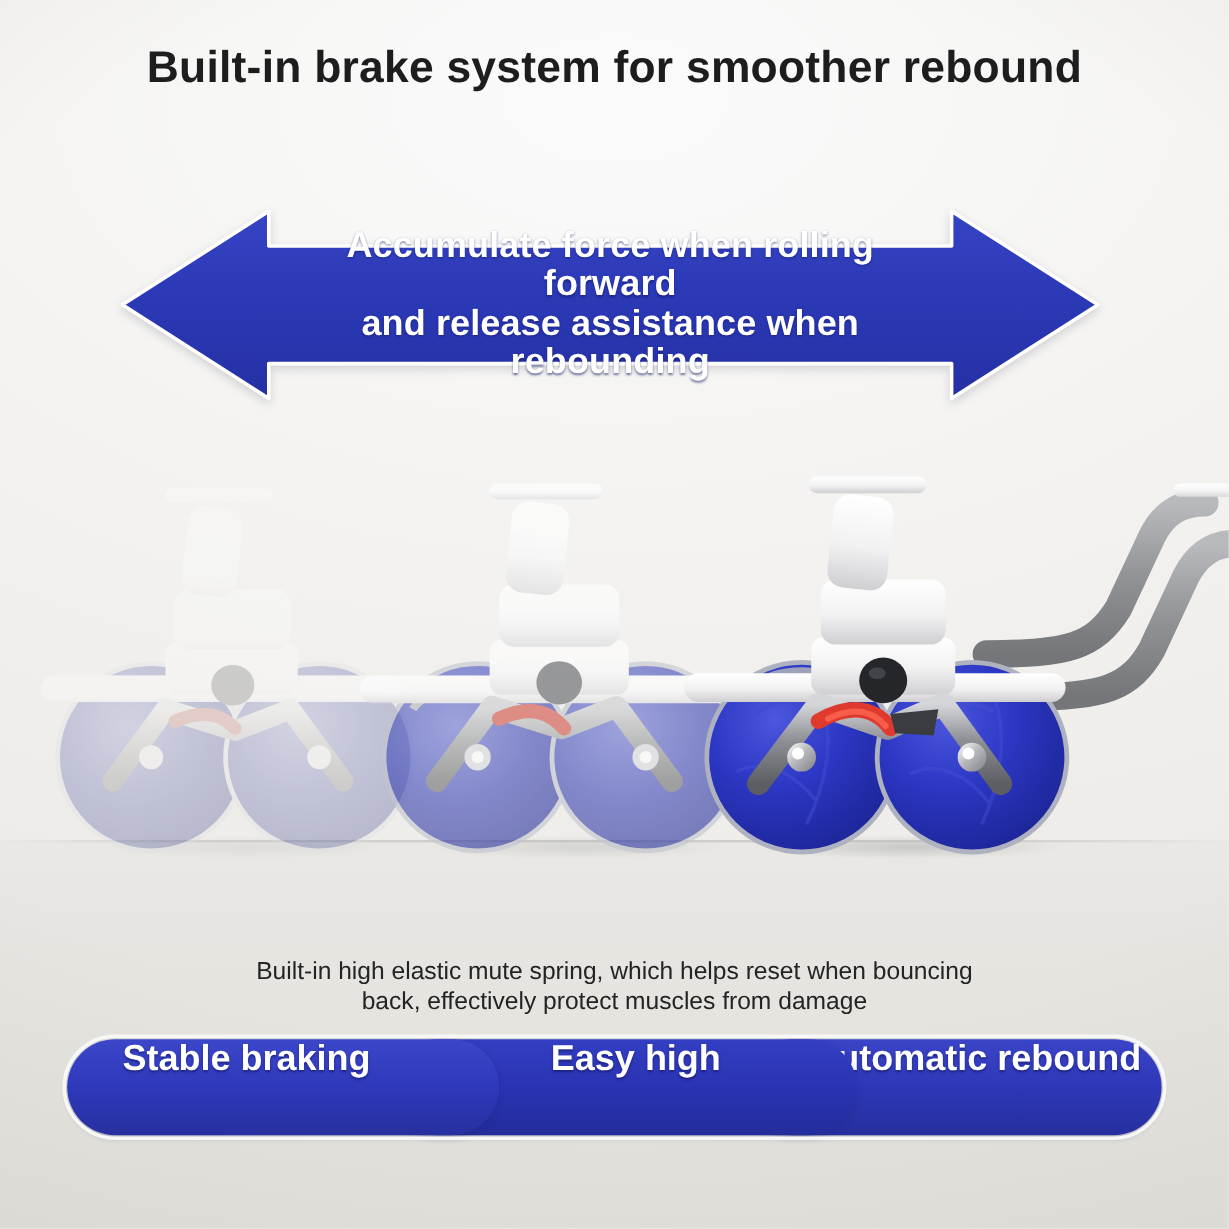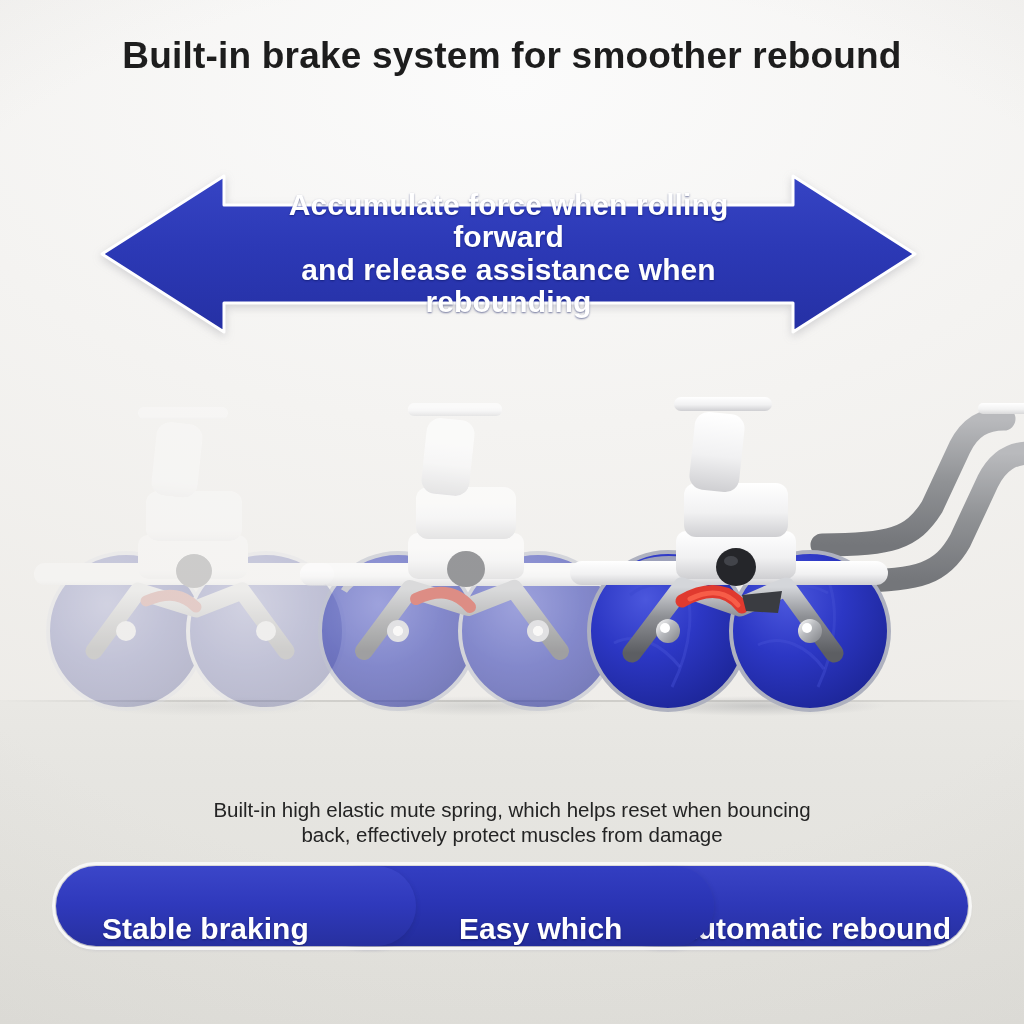--- a/index.html
+++ b/index.html
@@ -69,21 +69,21 @@
   
   .caption{
     position:absolute;left:110px;width:804px;top:797px;text-align:center;
     font-size:20.5px;font-weight:500;color:#242424;line-height:1.24;
   }
 
   
   .pills{position:absolute;left:56px;top:866px;width:912px;height:80px;}
   .pill{
     position:absolute;top:0;height:80px;border-radius:40px;
-    display:flex;align-items:flex-end;
+    display:flex;align-items:flex-start;
     box-sizing:border-box;
     box-shadow:0 2px 5px rgba(30,36,110,.30);
   }
   .pill span{
     color:#ffffff;font-size:30px;font-weight:600;white-space:nowrap;
     text-shadow:0 1px 2px rgba(8,14,70,.5);
   }
   .pill.p1{left:0px;width:360px;background:linear-gradient(180deg,#3b46c9 0%,#2f39bc 48%,#27309f 100%);z-index:3;padding-left:46px;}
   .pill.p2{left:268px;width:390px;background:linear-gradient(180deg,#333ec2 0%,#2a34b4 48%,#232c9a 100%);z-index:2;padding-left:135px;}
   .pill.p3{left:564px;width:348px;background:linear-gradient(180deg,#3a44c6 0%,#2e38b8 48%,#262f9e 100%);z-index:1;padding-left:56px;}
@@ -297,21 +297,21 @@
   <div class="caption">
     <div>Built-in high elastic mute spring, which helps reset when bouncing</div>
     <div>back, effectively protect muscles from damage</div>
   </div>
 
   <div class="pills">
     <div class="pill p3">
       <span>Automatic rebound</span>
     </div>
     <div class="pill p2">
-      <span>Easy which</span>
+      <span>Easy high</span>
     </div>
     <div class="pill p1">
       <span>Stable braking</span>
     </div>
     <div class="pills-outline"></div>
   </div>
 
   <div class="vignette"></div>
 </div>
 

